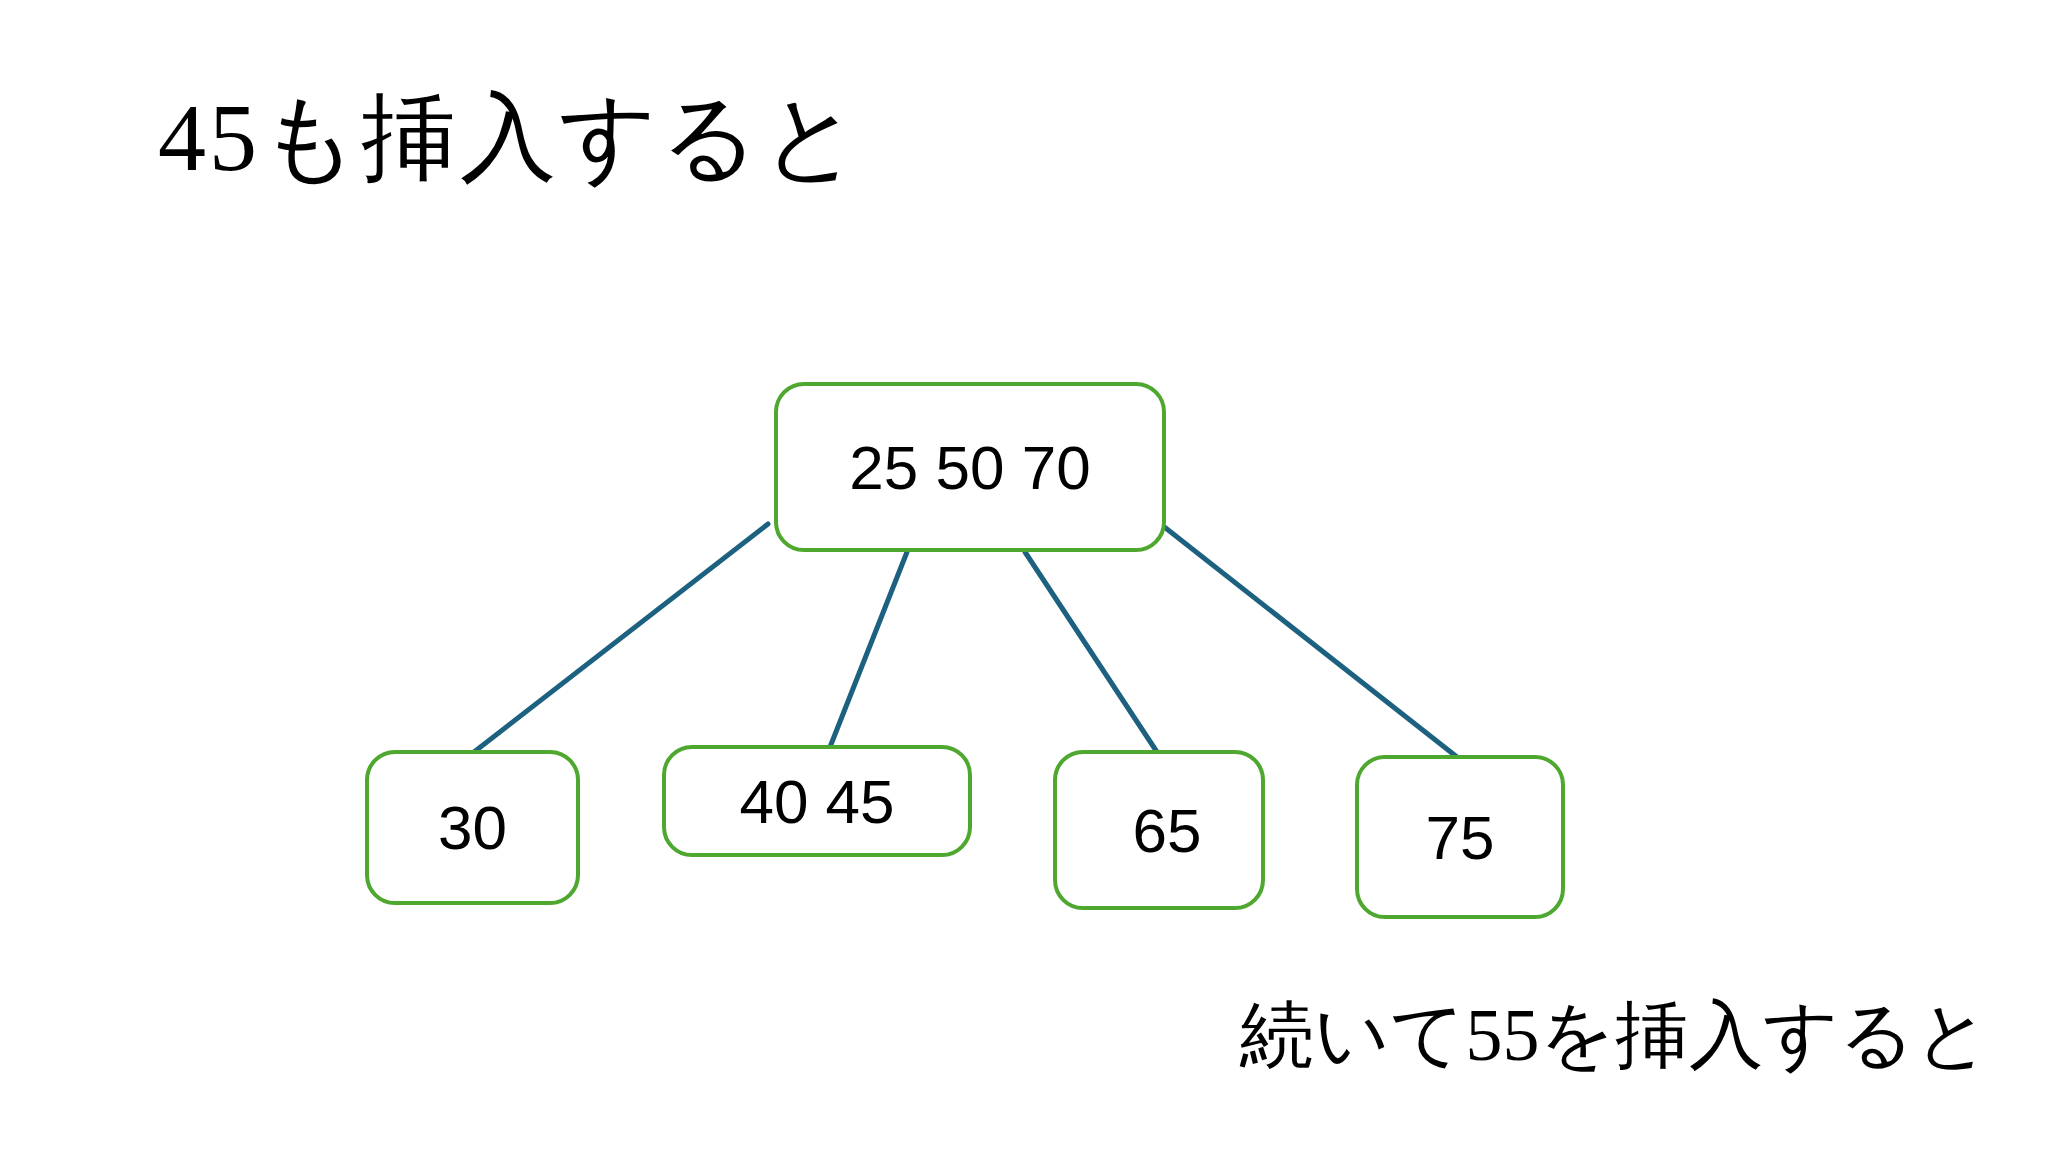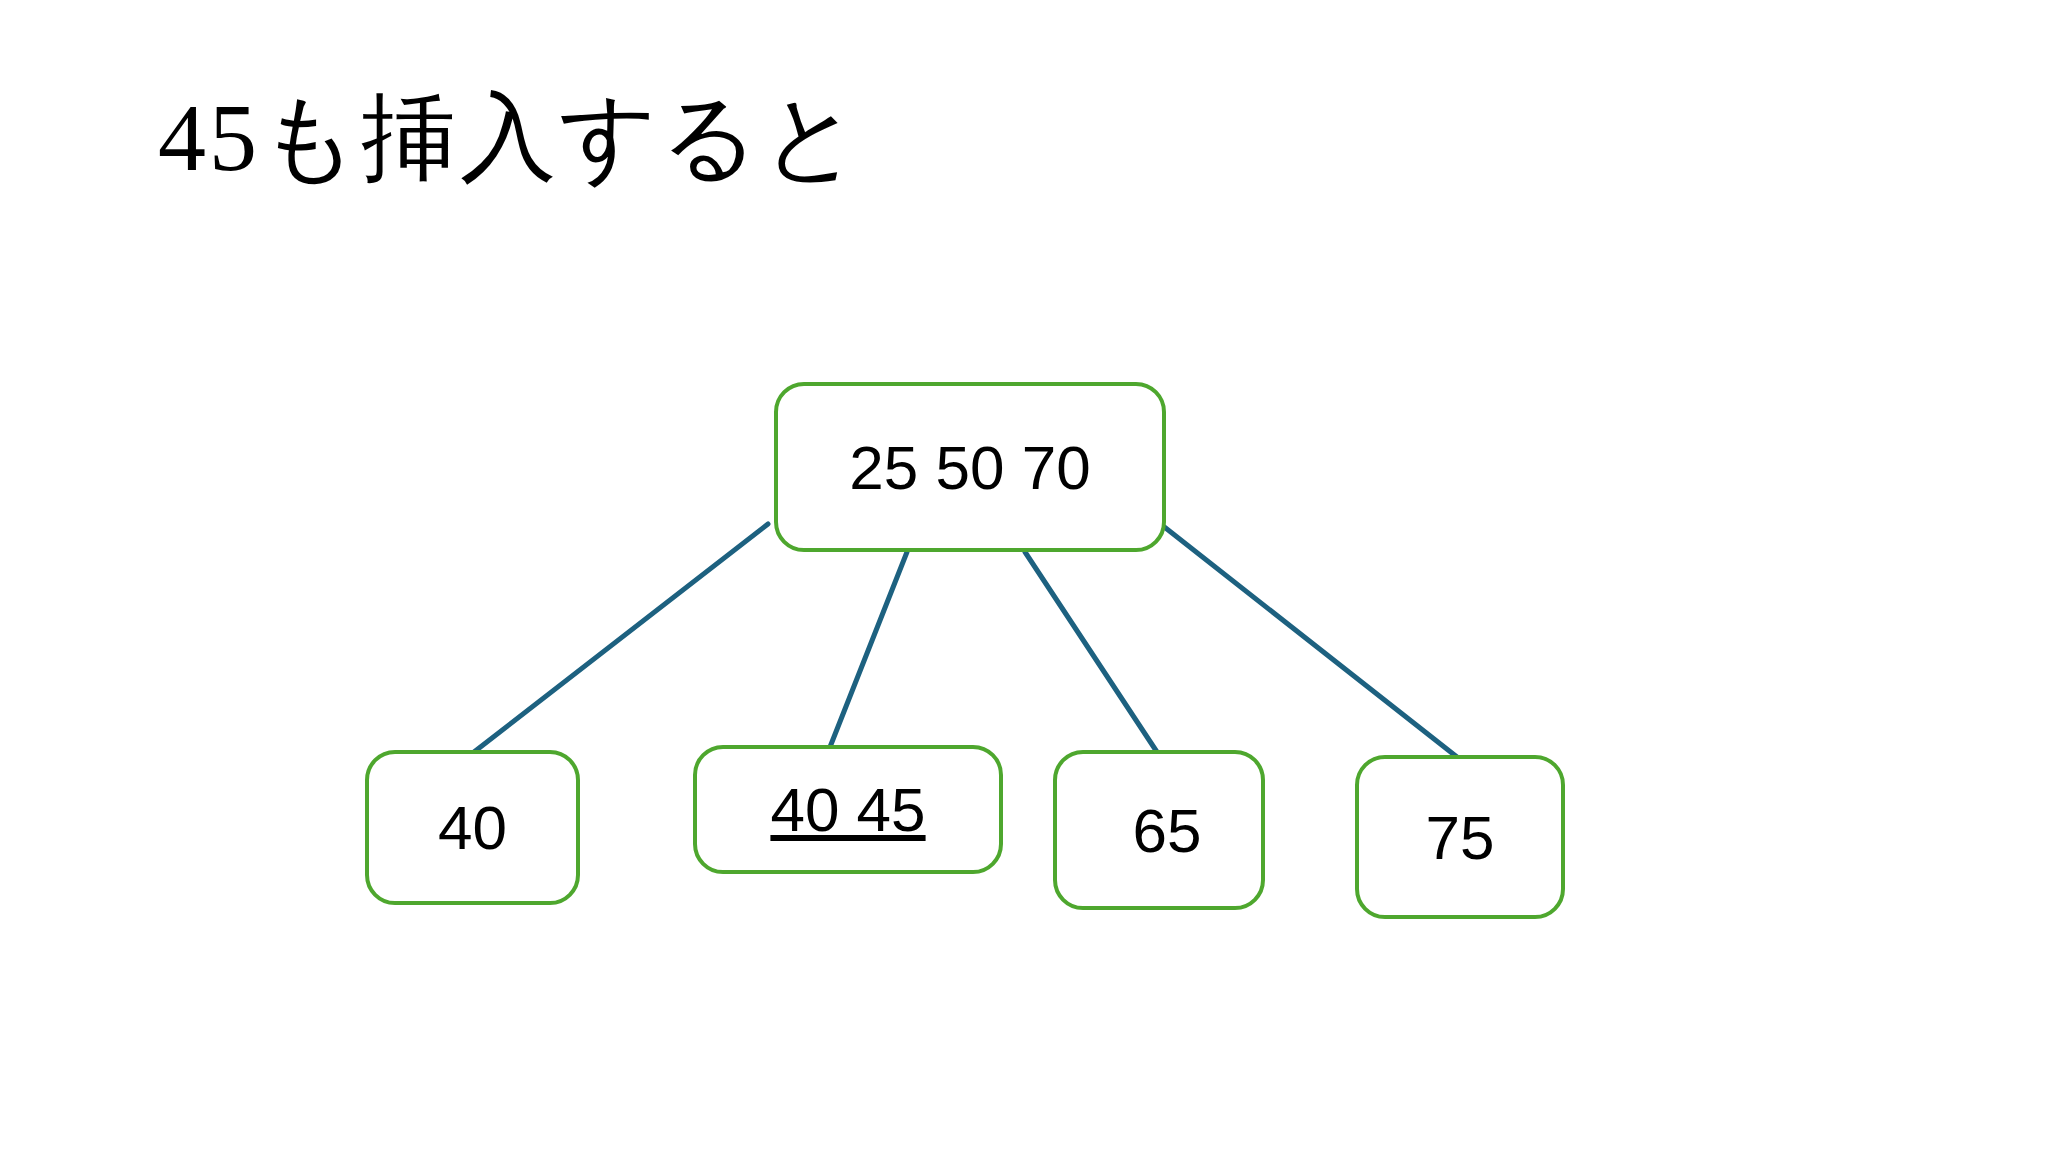--- a/index.html
+++ b/index.html
@@ -56,21 +56,21 @@
     align-items: center;
     justify-content: center;
     background: var(--background);
     border: 4px solid var(--node-border);
     border-radius: 30px;
     font-size: 62px;
     white-space: nowrap;
   }
   .node-root   { left: 765px;  top: 382px; width: 392px; height: 170px; margin-left: 9px; }
   .node-leaf-0 { left: 365px;  top: 750px; width: 215px; height: 155px; }
-  .node-leaf-1 { left: 693px;  top: 745px; width: 310px; height: 129px; text-decoration: underline; }
+  .node-leaf-1 { left: 662px;  top: 745px; width: 310px; height: 112px; }
   .node-leaf-2 { left: 1053px; top: 750px; width: 212px; height: 160px; padding-left: 16px; }
   .node-leaf-3 { left: 1355px; top: 755px; width: 210px; height: 164px; }
 </style>
 </head>
 <body>
 
 <div class="slide">
 
   <div class="title">45も挿入すると</div>
 
@@ -79,29 +79,30 @@
     <line x1="907" y1="552" x2="830" y2="747"></line>
     <line x1="1025" y1="552" x2="1157" y2="752"></line>
     <line x1="1158" y1="522" x2="1457" y2="757"></line>
   </svg>
 
   <div class="node node-root">
     <span>25 50 70</span>
   </div>
 
   <div class="node node-leaf-0">
-    <span>40</span>
+    <span>30</span>
   </div>
 
   <div class="node node-leaf-1">
     <span>40 45</span>
   </div>
 
   <div class="node node-leaf-2">
     <span>65</span>
   </div>
 
   <div class="node node-leaf-3">
     <span>75</span>
   </div>
 
+  <div class="footnote">続いて55を挿入すると</div>
 
 </div>
 
 </body></html>

